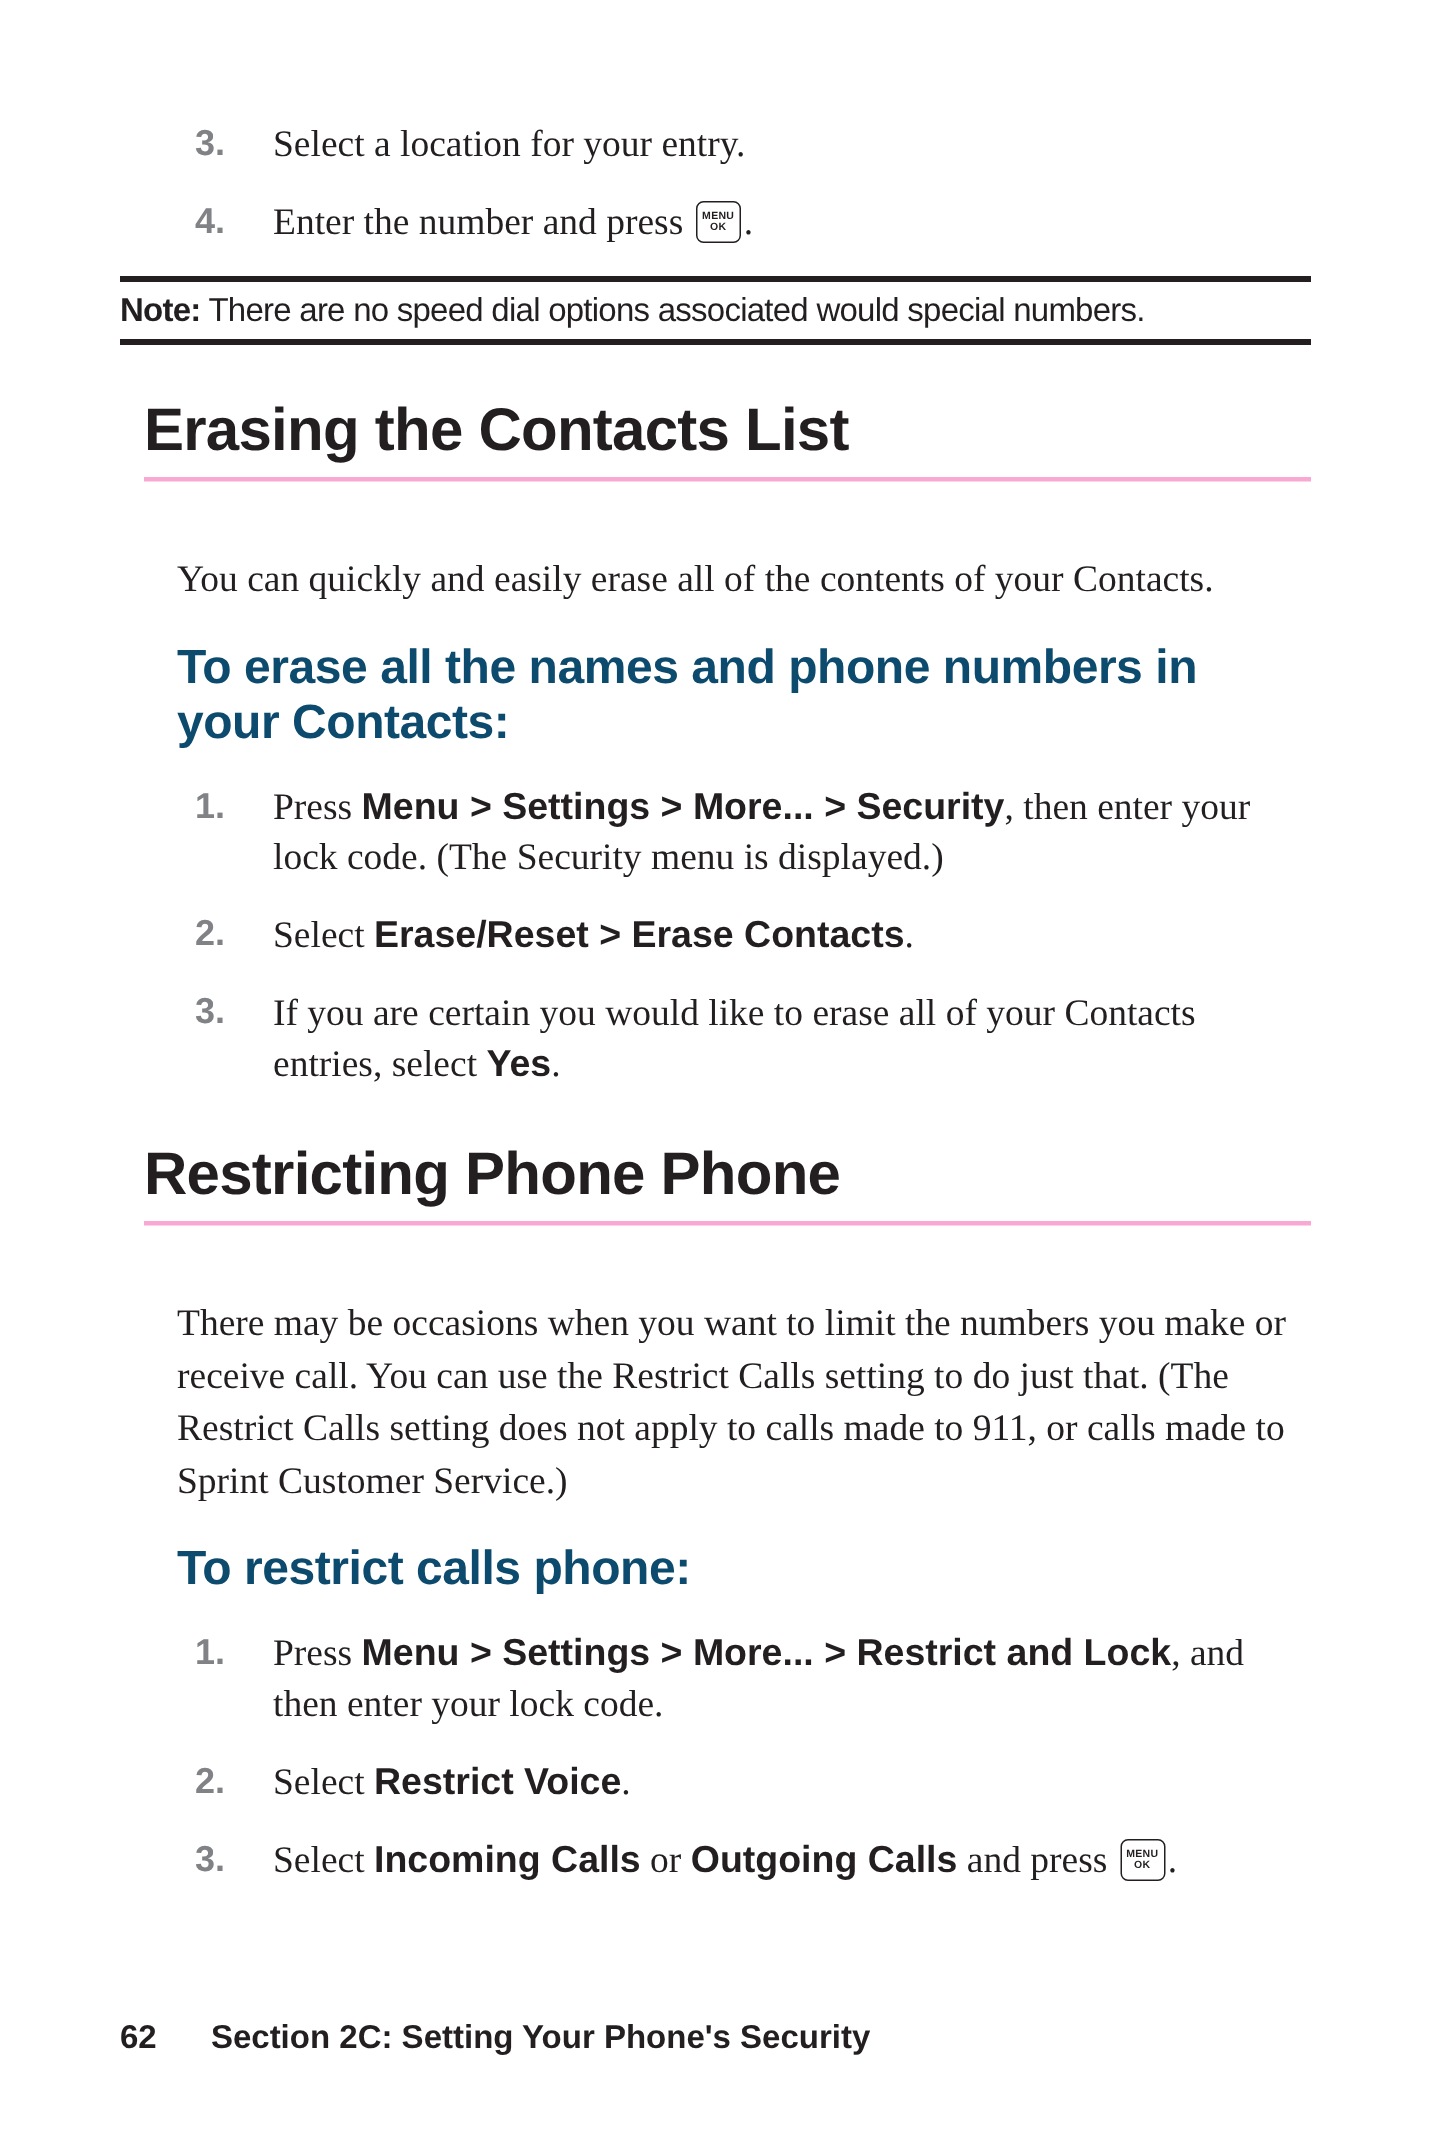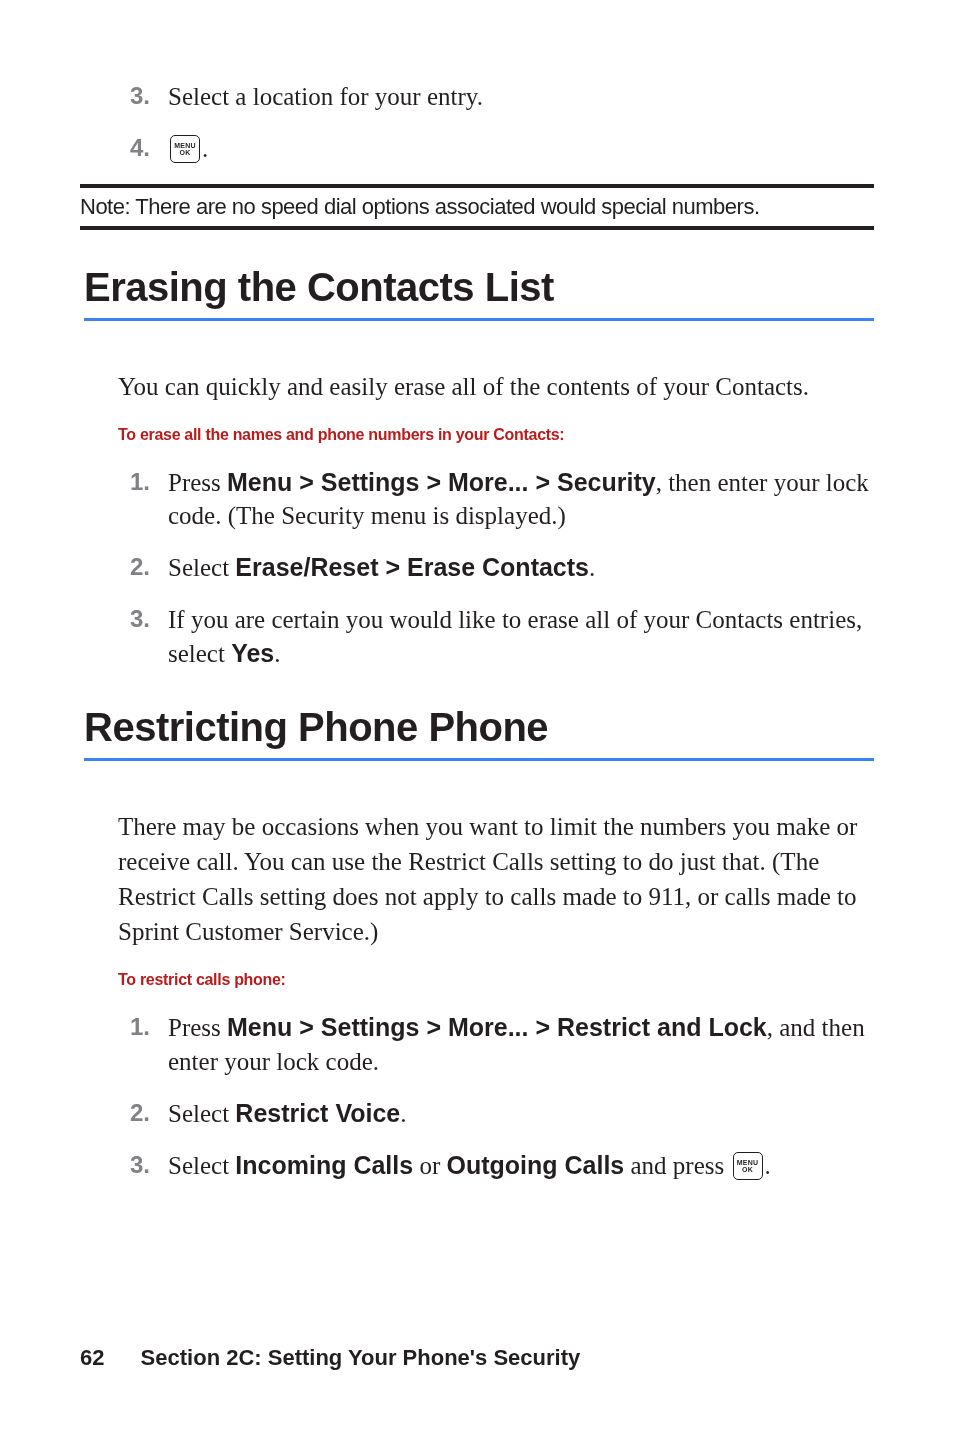--- a/index.html
+++ b/index.html
@@ -27,59 +27,60 @@
     }
     .list-num {
       font-weight: bold;
       color: #808285;
       min-width: 38px;
       font-family: Arial, Helvetica, sans-serif;
       font-size: 24px;
     }
     .list-text {
       flex: 1;
+      margin-left: 14px;
     }
     .note-divider-top {
       border: none;
       border-top: 4px solid #231f20;
       margin: 18px 0 6px 0;
     }
     .note-divider-bottom {
       border: none;
       border-top: 4px solid #231f20;
       margin: 6px 0 30px 0;
     }
     .note-line {
       font-size: 22px;
       font-family: Arial, Helvetica, sans-serif;
       letter-spacing: -0.5px;
     }
     .note-line .note-label {
-      font-weight: normal;
+      font-weight: bold;
       text-align: center;
     }
     h1.section-title {
       font-family: Arial, Helvetica, sans-serif;
       font-weight: bold;
       font-size: 40px;
       letter-spacing: -0.5px;
-      margin: 35px 0 0 4px;
+      margin: 35px 0 0 16px;
       padding-bottom: 8px;
-      border-bottom: 3px solid #3b82f6;
+      border-bottom: 3px solid #f9a8d4;
     }
     .body-text {
       font-size: 25px;
       line-height: 1.4;
       margin: 48px 0 22px 38px;
     }
     .sub-heading {
       font-family: Arial, Helvetica, sans-serif;
       font-weight: bold;
-      color: #b91c1c;
-      font-size: 16px;
+      color: #0c4a6e;
+      font-size: 32px;
       margin: 16px 0 22px 38px;
       letter-spacing: -0.3px;
     }
     .inner-list {
       margin-left: 50px;
     }
     .bold {
       font-weight: bold;
       font-family: Arial, Helvetica, sans-serif;
     }
@@ -131,21 +132,21 @@
 <body>
 
 <div class="continued-list">
   <div class="list-item">
     <span class="list-num">3.</span>
     <span class="list-text">Select a location for your entry.</span>
   </div>
   <div class="list-item">
     <span class="list-num">4.</span>
     <span class="list-text">
-      <span class="icon-menu-ok">
+      <span>Enter the number and press </span><span class="icon-menu-ok">
           <span class="icon-label"><span>MENU</span><br><span>OK</span></span>
         </span><span>.</span>
     </span>
   </div>
 </div>
 
 <hr class="note-divider-top">
 <div class="note-line">
   <span class="note-label">Note:</span><span> There are no speed dial options associated would special numbers.</span>
 </div>

